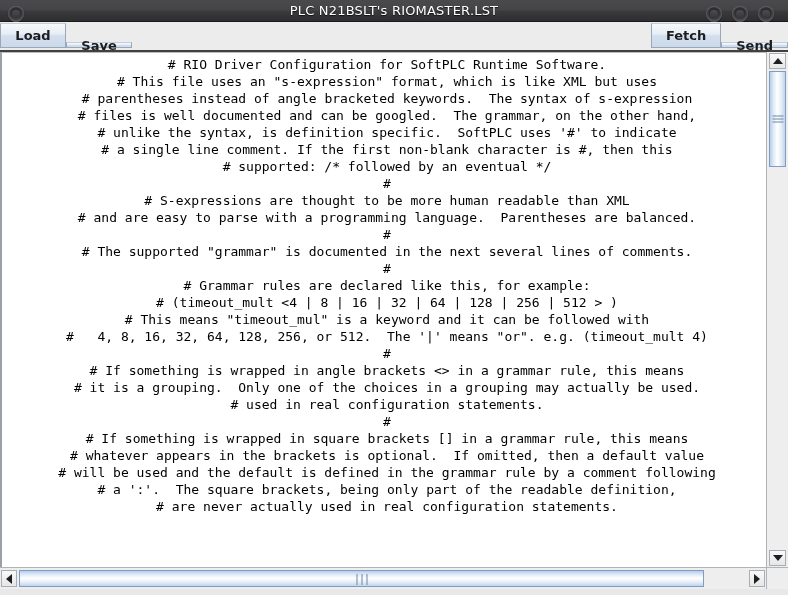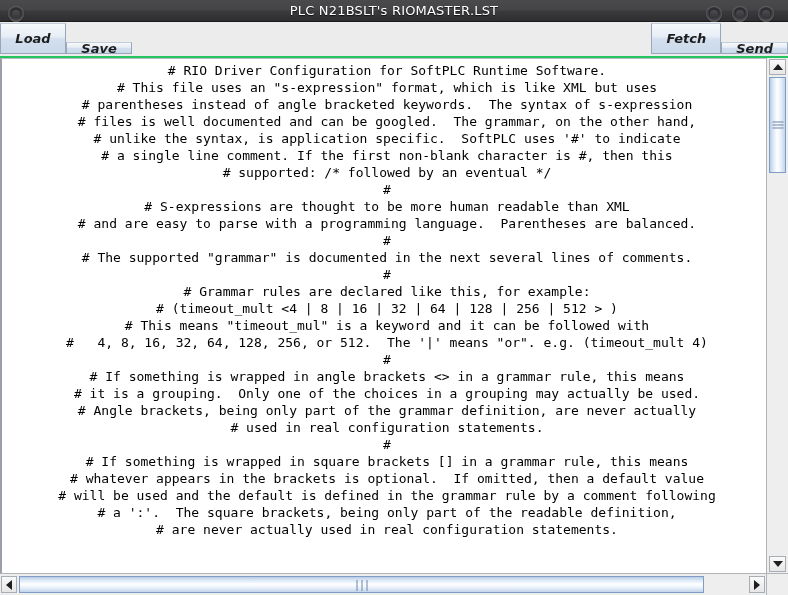--- a/index.html
+++ b/index.html
@@ -56,27 +56,26 @@
     background: linear-gradient(to bottom, #4e4e52, #36363a);
   }
   .win-btn-menu { left: 8px; }
   .win-btn-min  { right: 66px; }
   .win-btn-max  { right: 40px; }
   .win-btn-close{ right: 14px; }
 
   
   .toolbar {
     position: relative;
-    height: 36px;
+    height: 30px;
     box-sizing: border-box;
     background: #ececec;
-    border-bottom: 2px solid #22c55e;
+    border-bottom: 2px solid #404040;
     display: flex;
     align-items: stretch;
-    font-style: italic;
   }
   .tb-left, .tb-right {
     display: flex;
     align-items: stretch;
   }
   .tb-spacer { flex: 1 1 auto; }
   .tb-button {
     min-width: 66px;
     padding: 0 14px;
     box-sizing: border-box;
@@ -242,37 +241,36 @@
     </div>
   </div>
 
   <div class="content">
 
     <div class="textarea" id="textarea">
         <div class="code-line"># RIO Driver Configuration for SoftPLC Runtime Software.</div>
         <div class="code-line"># This file uses an "s-expression" format, which is like XML but uses</div>
         <div class="code-line"># parentheses instead of angle bracketed keywords.  The syntax of s-expression</div>
         <div class="code-line"># files is well documented and can be googled.  The grammar, on the other hand,</div>
-        <div class="code-line"># unlike the syntax, is application specific.  SoftPLC uses '#' to indicate</div>
+        <div class="code-line"># unlike the syntax, is definition specific.  SoftPLC uses '#' to indicate</div>
         <div class="code-line"># a single line comment. If the first non-blank character is #, then this</div>
         <div class="code-line"># supported: /* followed by an eventual */</div>
         <div class="code-line">#</div>
         <div class="code-line"># S-expressions are thought to be more human readable than XML</div>
         <div class="code-line"># and are easy to parse with a programming language.  Parentheses are balanced.</div>
         <div class="code-line">#</div>
         <div class="code-line"># The supported "grammar" is documented in the next several lines of comments.</div>
         <div class="code-line">#</div>
         <div class="code-line"># Grammar rules are declared like this, for example:</div>
         <div class="code-line"># (timeout_mult &lt;4 | 8 | 16 | 32 | 64 | 128 | 256 | 512 &gt; )</div>
         <div class="code-line"># This means "timeout_mul" is a keyword and it can be followed with</div>
         <div class="code-line">#   4, 8, 16, 32, 64, 128, 256, or 512.  The '|' means "or". e.g. (timeout_mult 4)</div>
         <div class="code-line">#</div>
         <div class="code-line"># If something is wrapped in angle brackets &lt;&gt; in a grammar rule, this means</div>
         <div class="code-line"># it is a grouping.  Only one of the choices in a grouping may actually be used.</div>
-        <div class="code-line"># Angle brackets, being only part of the grammar definition, are never actually</div>
         <div class="code-line"># used in real configuration statements.</div>
         <div class="code-line">#</div>
         <div class="code-line"># If something is wrapped in square brackets [] in a grammar rule, this means</div>
         <div class="code-line"># whatever appears in the brackets is optional.  If omitted, then a default value</div>
         <div class="code-line"># will be used and the default is defined in the grammar rule by a comment following</div>
         <div class="code-line"># a ':'.  The square brackets, being only part of the readable definition,</div>
         <div class="code-line"># are never actually used in real configuration statements.</div>
       </div>
 
     <div class="vscroll">

